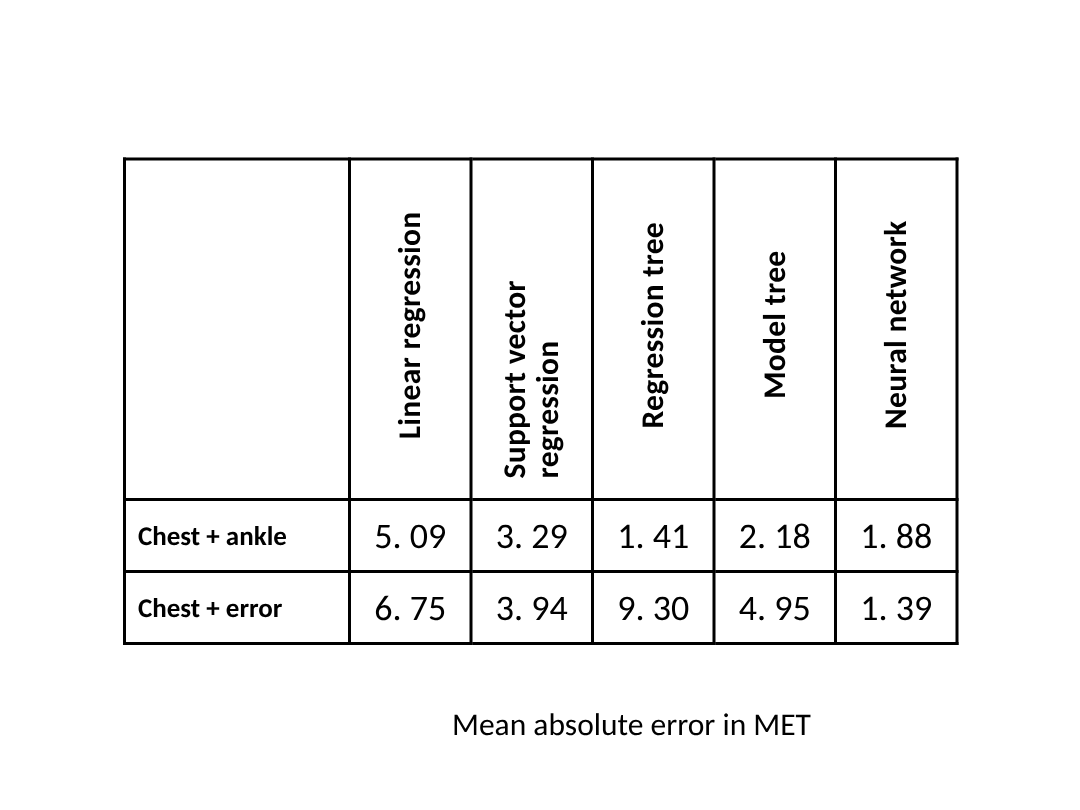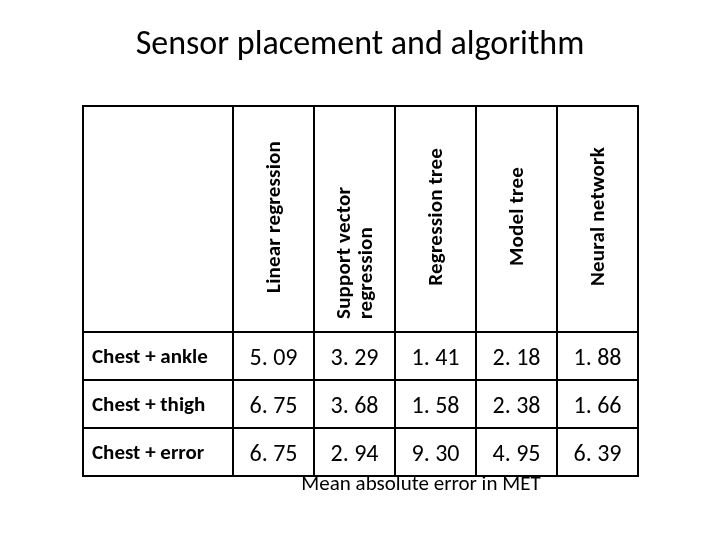--- a/index.html
+++ b/index.html
@@ -65,39 +65,38 @@
   }
   tr.data-row td {
     height: 46px;
     font-size: 24px;
     text-align: center;
   }
   tr.data-row td.rowhead {
     font-weight: 700;
     text-align: left;
     padding-left: 8px;
-    font-size: 21px;
+    font-size: 18px;
   }
   .caption {
     position: absolute;
     top: 470px;
     left: 16px;
     width: 100%;
     text-align: center;
     font-size: 21px;
     padding-left: 90px;
     box-sizing: border-box;
   }
 </style>
 </head>
 <body>
 
 <div class="slide">
 
-  <div class="title">Sensor placement and algorithm</div>
 
   <div class="table-wrap">
     <table>
       <colgroup>
         <col class="rowhead">
         <col class="data">
           <col class="data">
           <col class="data">
           <col class="data">
           <col class="data">
@@ -113,34 +112,26 @@
       </tr>
       <tr class="data-row">
         <td class="rowhead">Chest + ankle</td>
         <td>5. 09</td>
         <td>3. 29</td>
         <td>1. 41</td>
         <td>2. 18</td>
         <td>1. 88</td>
       </tr>
       <tr class="data-row">
-        <td class="rowhead">Chest + thigh</td>
-        <td>6. 75</td>
-        <td>3. 68</td>
-        <td>1. 58</td>
-        <td>2. 38</td>
-        <td>1. 66</td>
-      </tr>
-      <tr class="data-row">
         <td class="rowhead">Chest + error</td>
         <td>6. 75</td>
-        <td>2. 94</td>
+        <td>3. 94</td>
         <td>9. 30</td>
         <td>4. 95</td>
-        <td>6. 39</td>
+        <td>1. 39</td>
       </tr>
     </tbody>
       </table>
   </div>
 
   <div class="caption">Mean absolute error in MET</div>
 
 </div>
 
 </body></html>

